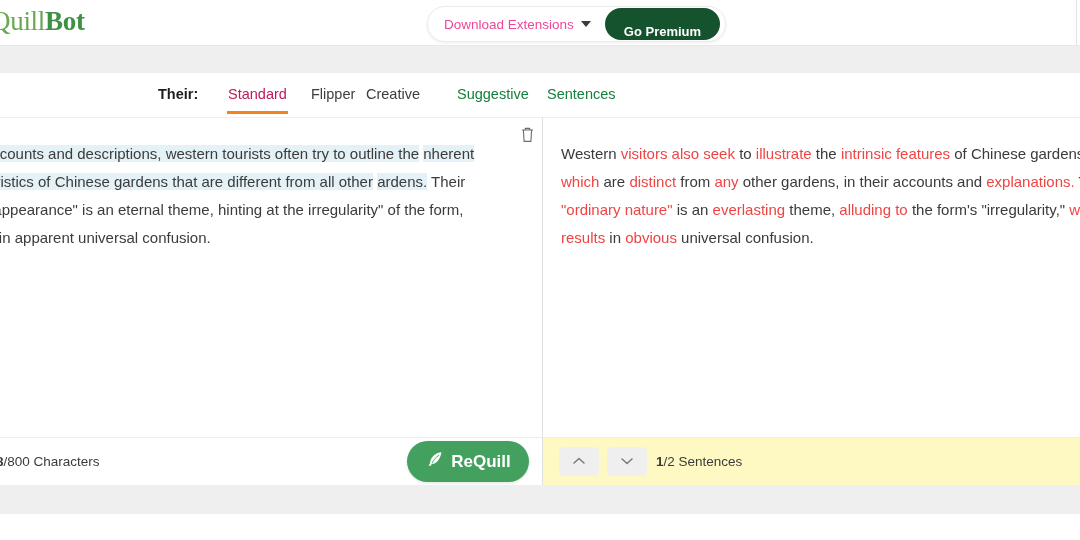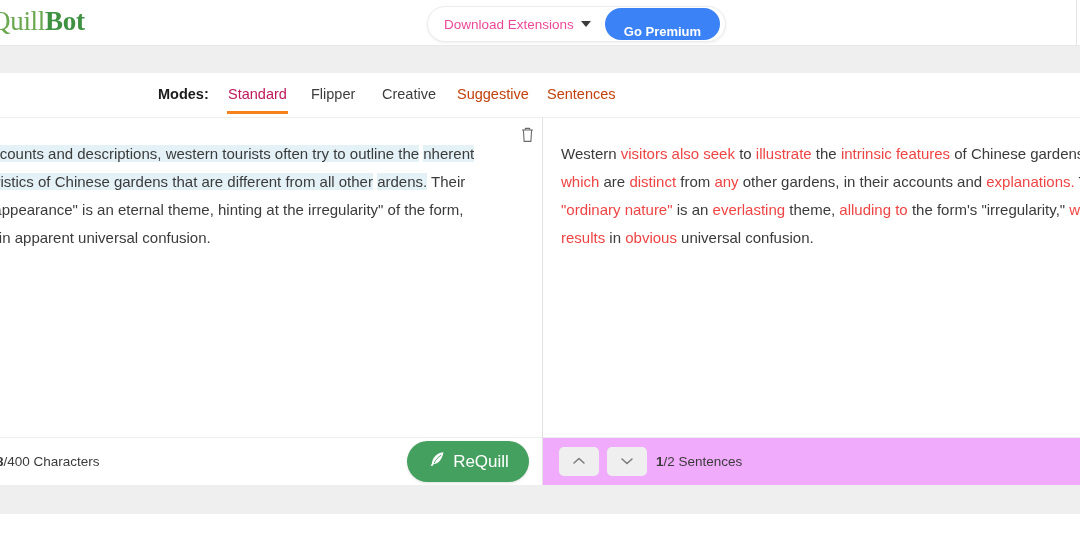--- a/index.html
+++ b/index.html
@@ -63,21 +63,21 @@
   }
   .caret-down {
     margin-left: 7px;
     width: 0; height: 0;
     border-left: 5px solid transparent;
     border-right: 5px solid transparent;
     border-top: 6px solid #3c3c3c;
   }
   .premium-btn {
     margin-left: 14px;
-    background: #3b82f6;
+    background: #14532d;
     color: #ffffff;
     font-size: 13px;
     font-weight: bold;
     border: none;
     border-radius: 16px;
     height: 28px;
     padding: 16px 19px;
     cursor: pointer;
     white-space: nowrap;
     font-family: "Liberation Sans", sans-serif;
@@ -130,21 +130,21 @@
   .mode-item.active::after {
     content: "";
     position: absolute;
     left: -1px;
     right: -1px;
     bottom: -12px;
     height: 3px;
     background: #f5821f;
   }
   .mode-item.disabled {
-    color: #c2410c;
+    color: #15803d;
     cursor: default;
   }
 
   .flipper {
     position: absolute;
     left: 637px;
     top: 81px;
     width: 232px;
     height: 30px;
     box-sizing: border-box;
@@ -288,36 +288,36 @@
     position: absolute;
     left: 407px;
     top: 3px;
     width: 122px;
     height: 41px;
     border: none;
     border-radius: 22px;
     background: #44a05f;
     color: #ffffff;
     font-size: 17px;
-    font-weight: normal;
+    font-weight: bold;
     font-family: "Liberation Sans", sans-serif;
     cursor: pointer;
     display: flex;
     align-items: center;
     justify-content: center;
     gap: 6px;
     box-shadow: 0 1px 3px rgba(0,0,0,0.12);
   }
 
   .footer-right {
     position: absolute;
     left: 543px; top: 437px;
     width: 537px; height: 48px;
     border-top: 1px solid #eeeeee;
-    background: #f0abfc;
+    background: #fef9c3;
     box-sizing: border-box;
   }
   .nav-btn {
     position: absolute;
     top: 9px;
     width: 40px;
     height: 29px;
     border: none;
     border-radius: 5px;
     background: #efefef;
@@ -367,25 +367,25 @@
       <span class="caret-down"></span>
       <button class="premium-btn">Go Premium</button>
     </div>
 
     <div class="header-right-rule"></div>
   </div>
 
   <div class="gray-band-top"></div>
 
   <div class="modes-bar">
-    <span class="modes-label">Modes:</span>
+    <span class="modes-label">Their:</span>
 
     <span class="mode-item active" style="left:228px;">Standard</span>
     <span class="mode-item" style="left:311px;">Flipper</span>
-    <span class="mode-item" style="left:382px;">Creative</span>
+    <span class="mode-item" style="left:366px;">Creative</span>
     <span class="mode-item disabled" style="left:457px;">Suggestive</span>
     <span class="mode-item disabled" style="left:547px;">Sentences</span>
 
     <div class="flipper">
       <span class="flipper-label">Word Flipper</span>
       <div class="slider">
         <div class="slider-track"></div>
         <div class="slider-fill"></div>
         <div class="slider-tick"></div>
         <div class="slider-handle"></div>
@@ -423,21 +423,21 @@
     </div>
 
     <div class="panel-divider"></div>
 
     <div class="panel-right">
       <div class="out-text"><span>Western </span><span class="ch">visitors also seek</span><span> to </span><span class="ch">illustrate</span><span> the </span><span class="ch">intrinsic features</span><span> of Chinese gardens </span><span class="ch">which</span><span> are </span><span class="ch">distinct</span><span> from </span><span class="ch">any</span><span> other gardens, in their accounts and </span><span class="ch">explanations.</span><span> Their </span><span class="ch">"ordinary nature"</span><span> is an </span><span class="ch">everlasting</span><span> theme, </span><span class="ch">alluding to</span><span> the form's "irregularity," </span><span class="ch">which results</span><span> in </span><span class="ch">obvious</span><span> universal confusion.</span></div>
     </div>
   </div>
 
   <div class="footer-left">
-    <span class="char-count"><b>8</b><span>/400 Characters</span></span>
+    <span class="char-count"><b>8</b><span>/800 Characters</span></span>
     <button class="requill-btn">
       <span>
         <svg width="20" height="20" viewBox="0 0 20 20">
           <path d="M16.5 3.2c-5.4.6-9 3.6-10.6 7.4-.6 1.4-.9 2.8-1 4l-1.3 2.1h2.2l.9-1.6c4.6-.5 8.3-4 9.8-11.9z" fill="#ffffff"></path>
           <path d="M14.2 6.2c-3.3 1.9-5.6 4.6-7 7.9" stroke="#44a05f" stroke-width="0.9" fill="none"></path>
         </svg>
       </span>
       <span>ReQuill</span>
     </button>
   </div>

